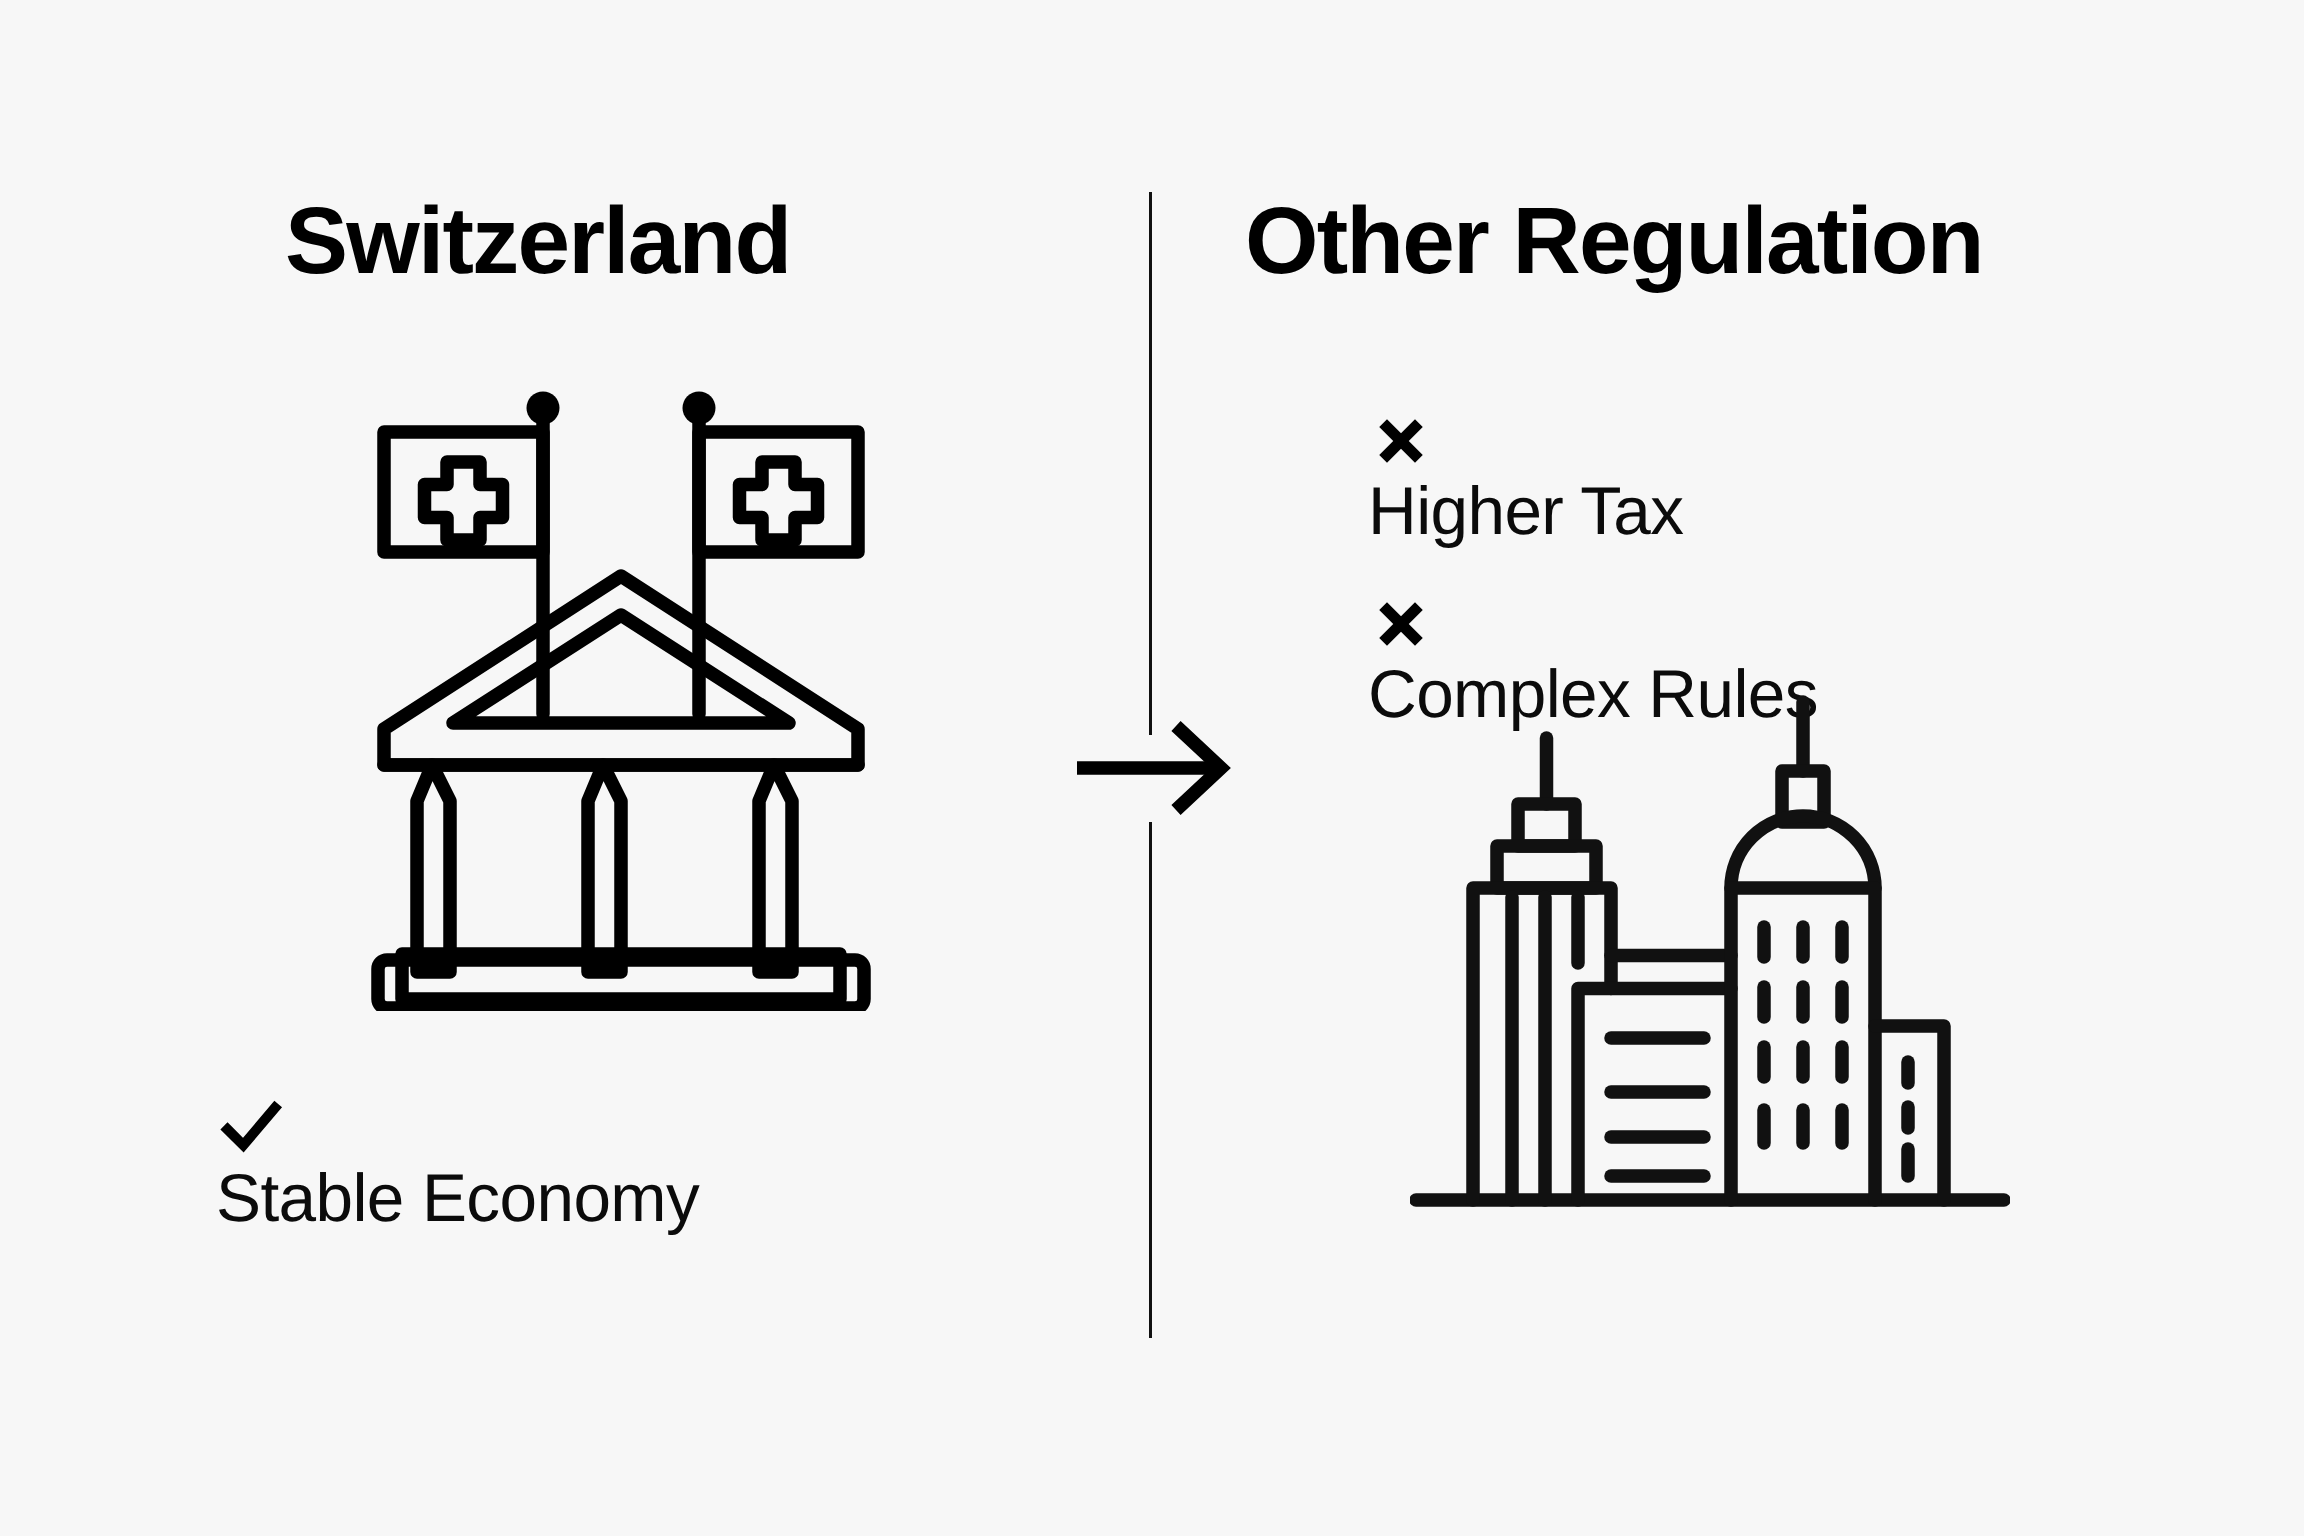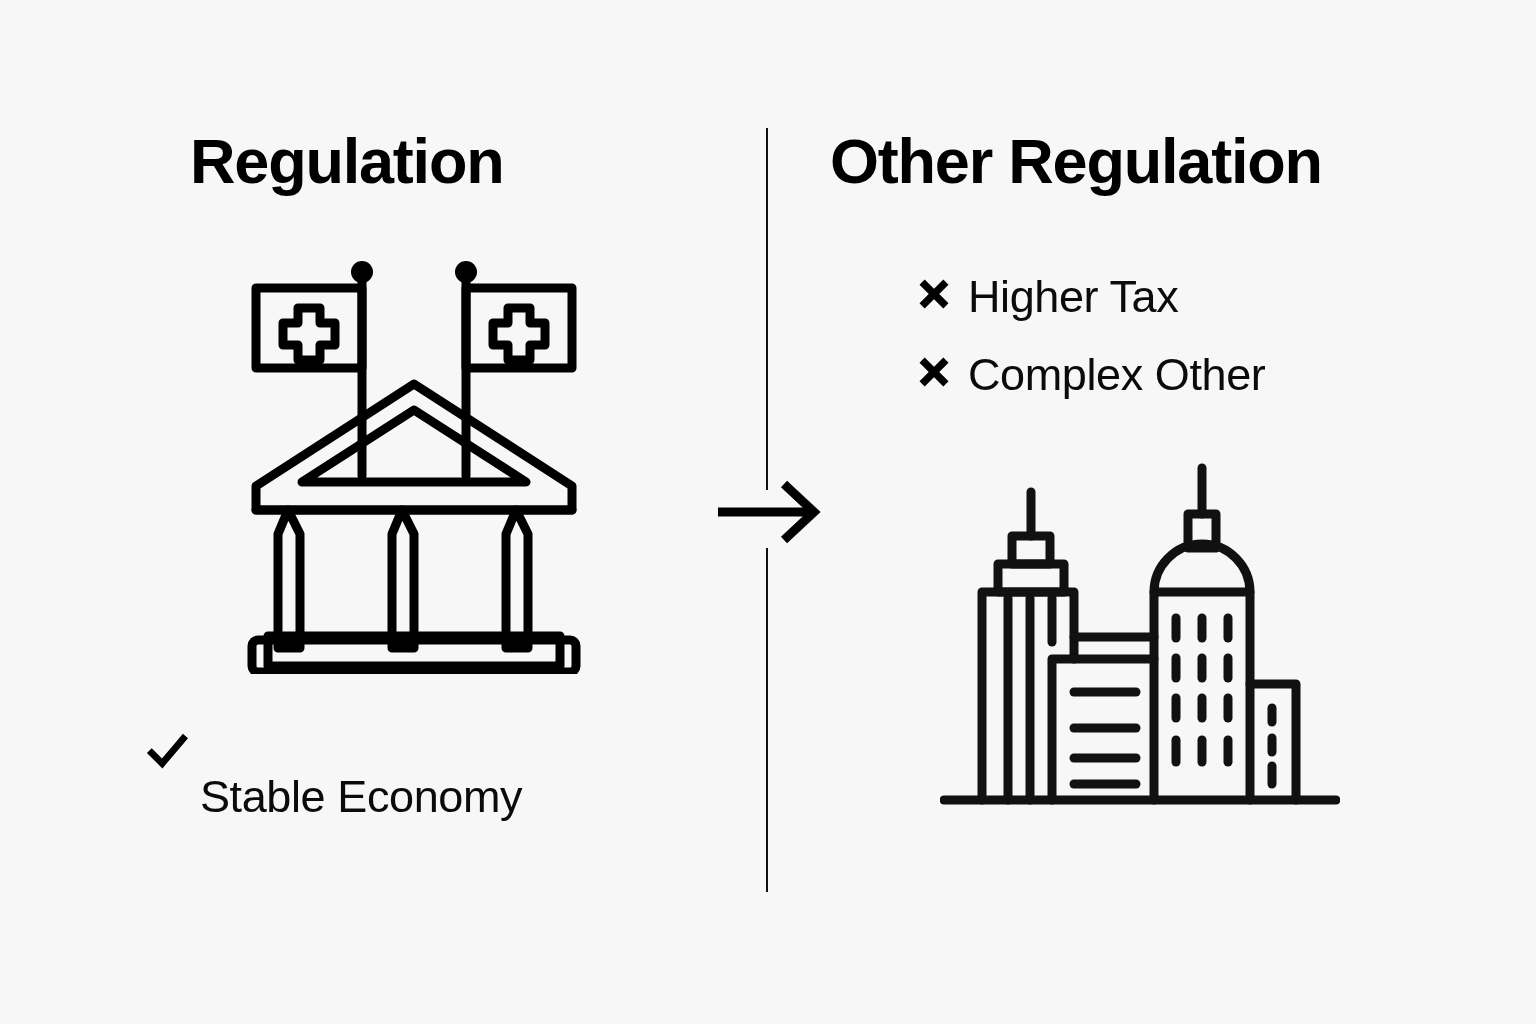--- a/index.html
+++ b/index.html
@@ -51,39 +51,40 @@
     color: #000;
   }
   #title-switzerland { left: 190px; top: 130px; }
   #title-other       { left: 830px; top: 130px; }
 
   
   .bullet-list { position: absolute; }
   .bullet-row {
     display: flex;
     align-items: flex-start;
+    flex-direction: column;
   }
   .bullet-mark {
     flex: 0 0 auto;
     width: 56px;
     display: flex;
     justify-content: flex-start;
     align-items: flex-start;
   }
   .bullet-text {
     font-size: 45px;
     line-height: 1.12;
     letter-spacing: -0.4px;
     color: #0b0b0b;
   }
 
   
   #left-list { left: 144px; top: 728px; width: 560px; }
   #left-list .bullet-row { margin-bottom: 28px; }
-  #left-list .bullet-text { max-width: 330px; margin-top: 44px; }
+  #left-list .bullet-text { max-width: 330px; }
 
   
   #right-list { left: 912px; top: 272px; width: 520px; }
   #right-list .bullet-row { margin-bottom: 28px; }
 
   
   #bank-icon-wrap {
     position: absolute;
     left: 246px;
     top: 258px;
@@ -109,21 +110,21 @@
 
   <div id="arrow-icon">
     <svg viewBox="0 0 120 80" width="120" height="80" aria-hidden="true">
       <g stroke="#000" stroke-width="9" fill="none" stroke-linecap="butt" stroke-linejoin="miter">
         <line x1="8" y1="40" x2="104" y2="40"></line>
         <polyline points="74,12 104,40 74,68"></polyline>
       </g>
     </svg>
   </div>
 
-  <div class="col-title" id="title-switzerland">Regulation</div>
+  <div class="col-title" id="title-switzerland">Switzerland</div>
 
   <div id="bank-icon-wrap">
     <svg viewBox="0 0 336 416" width="336" height="416" aria-hidden="true">
       <g fill="none" stroke="#000" stroke-width="9" stroke-linecap="round" stroke-linejoin="round">
 
         <line x1="116" y1="22" x2="116" y2="218"></line>
         <circle cx="116" cy="14" r="11" fill="#000" stroke="none"></circle>
 
         <rect x="10" y="30" width="106" height="80"></rect>
 
@@ -182,21 +183,21 @@
     </div>
     <div class="bullet-row">
       <span class="bullet-mark">
         <svg viewBox="0 0 48 48" width="44" height="44" aria-hidden="true">
           <g stroke="#000" stroke-width="8" stroke-linecap="butt">
             <line x1="11" y1="11" x2="37" y2="37"></line>
             <line x1="37" y1="11" x2="11" y2="37"></line>
           </g>
         </svg>
       </span>
-      <span class="bullet-text">Complex Other</span>
+      <span class="bullet-text">Complex Rules</span>
     </div>
   </div>
 
   <div id="city-icon-wrap">
     <svg viewBox="0 0 400 368" width="400" height="368" aria-hidden="true">
       <g fill="none" stroke="#111" stroke-width="9" stroke-linecap="round" stroke-linejoin="round">
 
         <line x1="4" y1="348" x2="396" y2="348"></line>
 
         <line x1="91" y1="40" x2="91" y2="84"></line>

